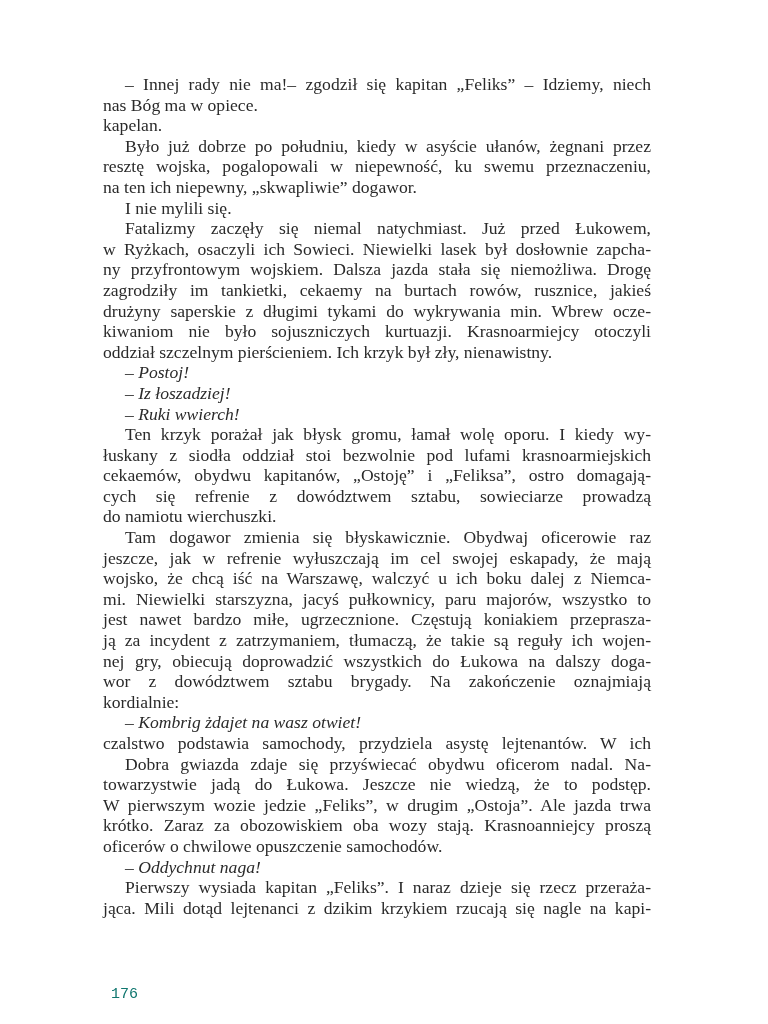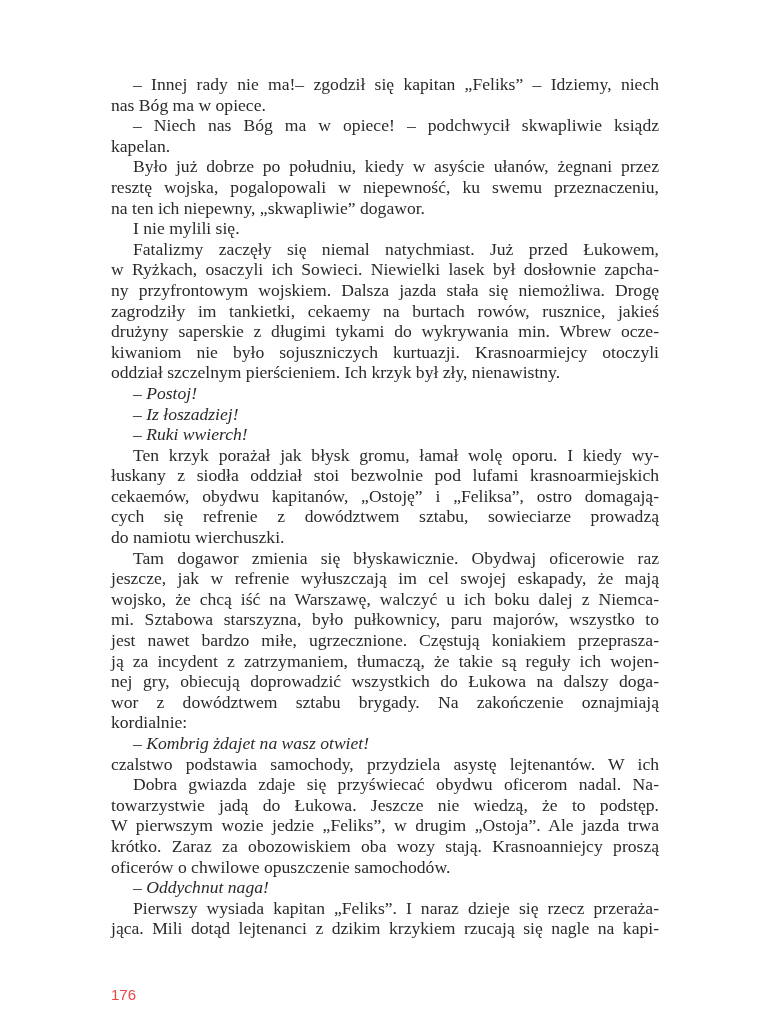--- a/index.html
+++ b/index.html
@@ -1,41 +1,40 @@
 <!DOCTYPE html>
 <html><head>
   <meta charset="utf-8">
   <style>
     html, body { margin: 0; padding: 0; background: #ffffff; }
     body { width: 768px; height: 1024px; position: relative; overflow: hidden; }
     .page {
-      position: absolute; left: 111px; top: 74px; width: 548px;
+      position: absolute; left: 103px; top: 74px; width: 548px;
       font-family: "Liberation Serif", "DejaVu Serif", serif;
       font-size: 17.6px; line-height: 20.6px; color: #2a2a2a;
     }
     .line {
       display: block; white-space: nowrap; height: 20.6px;
       text-align: justify; text-align-last: justify;
     }
     .line.last { text-align-last: left; }
     .line.indent { padding-left: 22px; }
     .line.it { font-style: italic; }
     .pagenum {
       position: absolute; left: 111px; top: 986px;
-      font-family: Liberation Sans, sans-serif;
-      font-size: 15px; color: #ef4444;
+      font-family: Liberation Mono, monospace;
+      font-size: 15px; color: #0f766e;
     }
   </style>
 </head>
 <body>
 
 <div class="page" id="page">
     <span class="line indent">– Innej rady nie ma!– zgodził się kapitan „Feliks” – Idziemy, niech</span>
     <span class="line last">nas Bóg ma w opiece.</span>
-    <span class="line indent">– Niech nas Bóg ma w opiece! – podchwycił skwapliwie ksiądz</span>
     <span class="line last">kapelan.</span>
     <span class="line indent">Było już dobrze po południu, kiedy w asyście ułanów, żegnani przez</span>
     <span class="line">resztę wojska, pogalopowali w niepewność, ku swemu przeznaczeniu,</span>
     <span class="line last">na ten ich niepewny, „skwapliwie” dogawor.</span>
     <span class="line indent last">I nie mylili się.</span>
     <span class="line indent">Fatalizmy zaczęły się niemal natychmiast. Już przed Łukowem,</span>
     <span class="line">w Ryżkach, osaczyli ich Sowieci. Niewielki lasek był dosłownie zapcha-</span>
     <span class="line">ny przyfrontowym wojskiem. Dalsza jazda stała się niemożliwa. Drogę</span>
     <span class="line">zagrodziły im tankietki, cekaemy na burtach rowów, rusznice, jakieś</span>
     <span class="line">drużyny saperskie z długimi tykami do wykrywania min. Wbrew ocze-</span>
@@ -45,21 +44,21 @@
     <span class="line indent last it">– Iz łoszadziej!</span>
     <span class="line indent last it">– Ruki wwierch!</span>
     <span class="line indent">Ten krzyk porażał jak błysk gromu, łamał wolę oporu. I kiedy wy-</span>
     <span class="line">łuskany z siodła oddział stoi bezwolnie pod lufami krasnoarmiejskich</span>
     <span class="line">cekaemów, obydwu kapitanów, „Ostoję” i „Feliksa”, ostro domagają-</span>
     <span class="line">cych się refrenie z dowództwem sztabu, sowieciarze prowadzą</span>
     <span class="line last">do namiotu wierchuszki.</span>
     <span class="line indent">Tam dogawor zmienia się błyskawicznie. Obydwaj oficerowie raz</span>
     <span class="line">jeszcze, jak w refrenie wyłuszczają im cel swojej eskapady, że mają</span>
     <span class="line">wojsko, że chcą iść na Warszawę, walczyć u ich boku dalej z Niemca-</span>
-    <span class="line">mi. Sztabowa starszyzna, było pułkownicy, paru majorów, wszystko to</span>
+    <span class="line">mi. Niewielki starszyzna, jacyś pułkownicy, paru majorów, wszystko to</span>
     <span class="line">jest nawet bardzo miłe, ugrzecznione. Częstują koniakiem przeprasza-</span>
     <span class="line">ją za incydent z zatrzymaniem, tłumaczą, że takie są reguły ich wojen-</span>
     <span class="line">nej gry, obiecują doprowadzić wszystkich do Łukowa na dalszy doga-</span>
     <span class="line">wor z dowództwem sztabu brygady. Na zakończenie oznajmiają</span>
     <span class="line last">kordialnie:</span>
     <span class="line indent last it">– Kombrig żdajet na wasz otwiet!</span>
     <span class="line">czalstwo podstawia samochody, przydziela asystę lejtenantów. W ich</span>
     <span class="line indent">Dobra gwiazda zdaje się przyświecać obydwu oficerom nadal. Na-</span>
     <span class="line">towarzystwie jadą do Łukowa. Jeszcze nie wiedzą, że to podstęp.</span>
     <span class="line">W pierwszym wozie jedzie „Feliks”, w drugim „Ostoja”. Ale jazda trwa</span>

